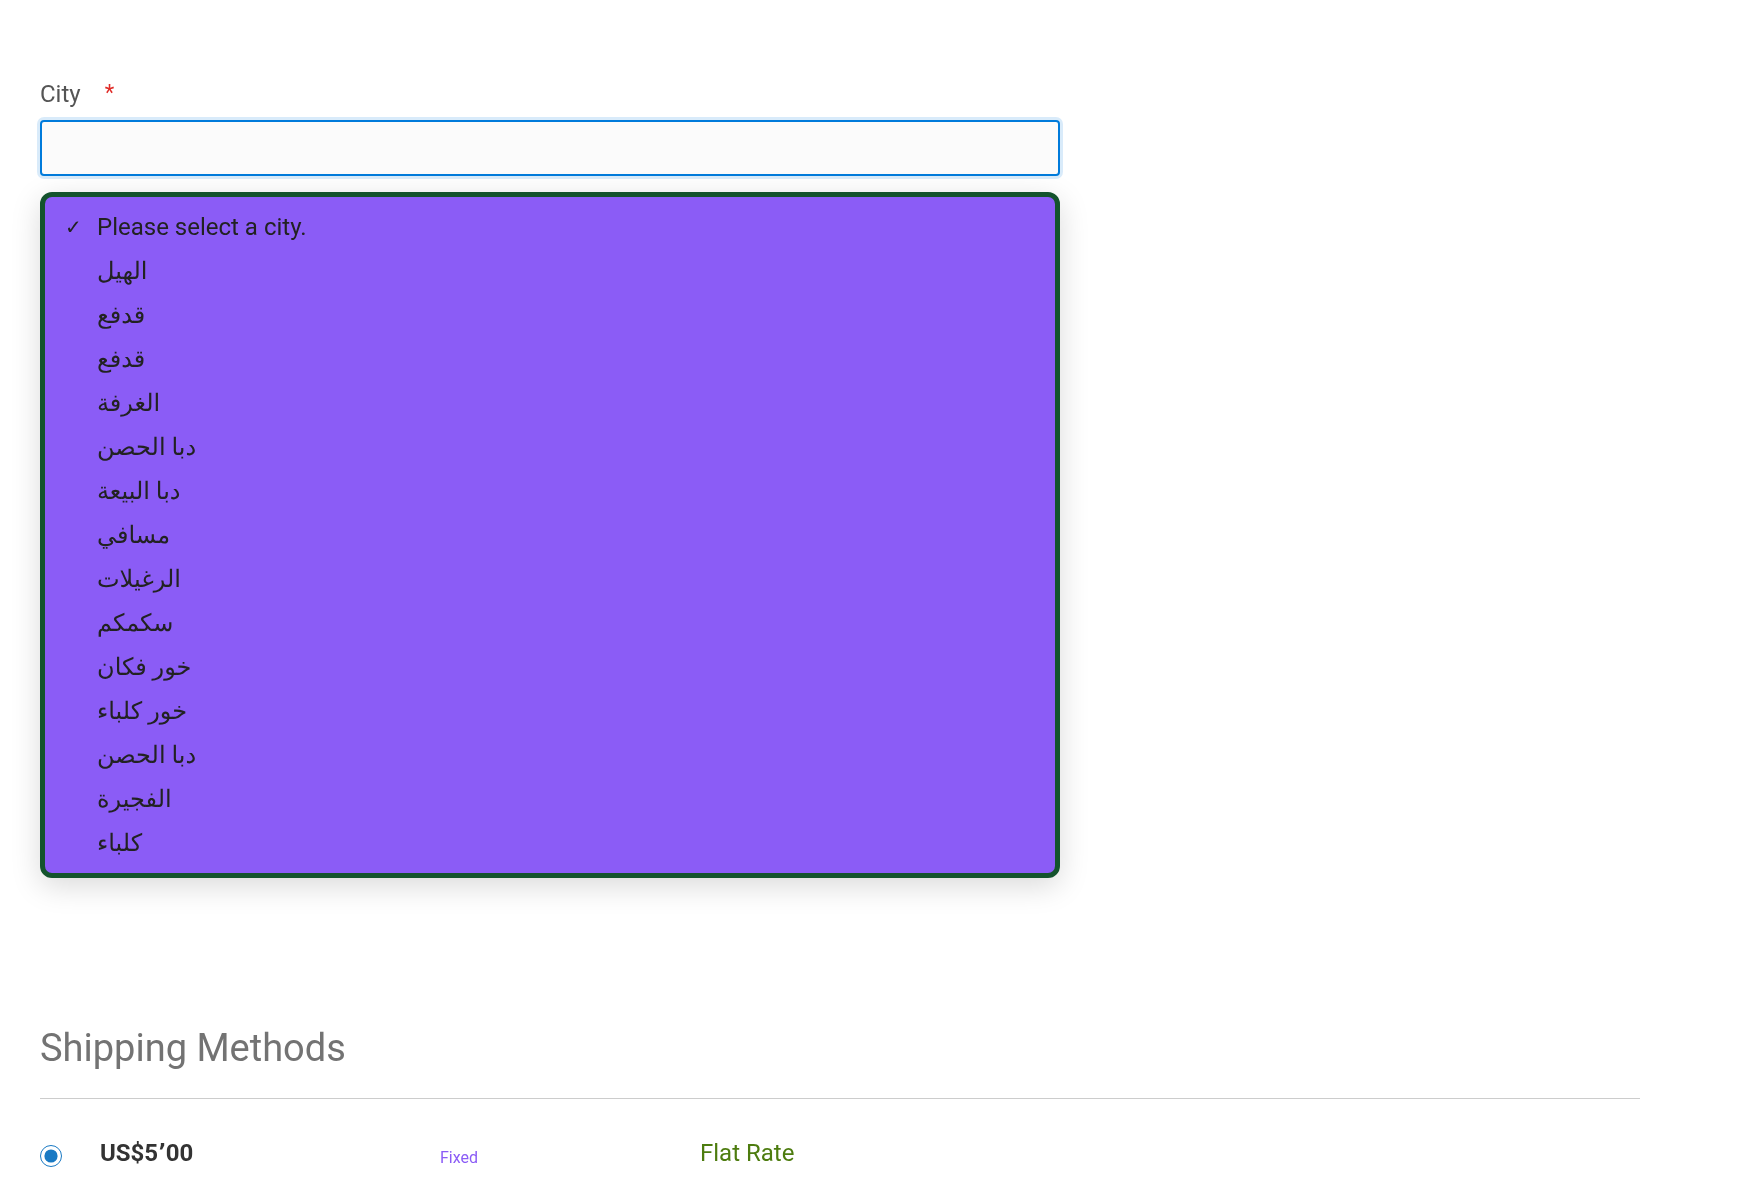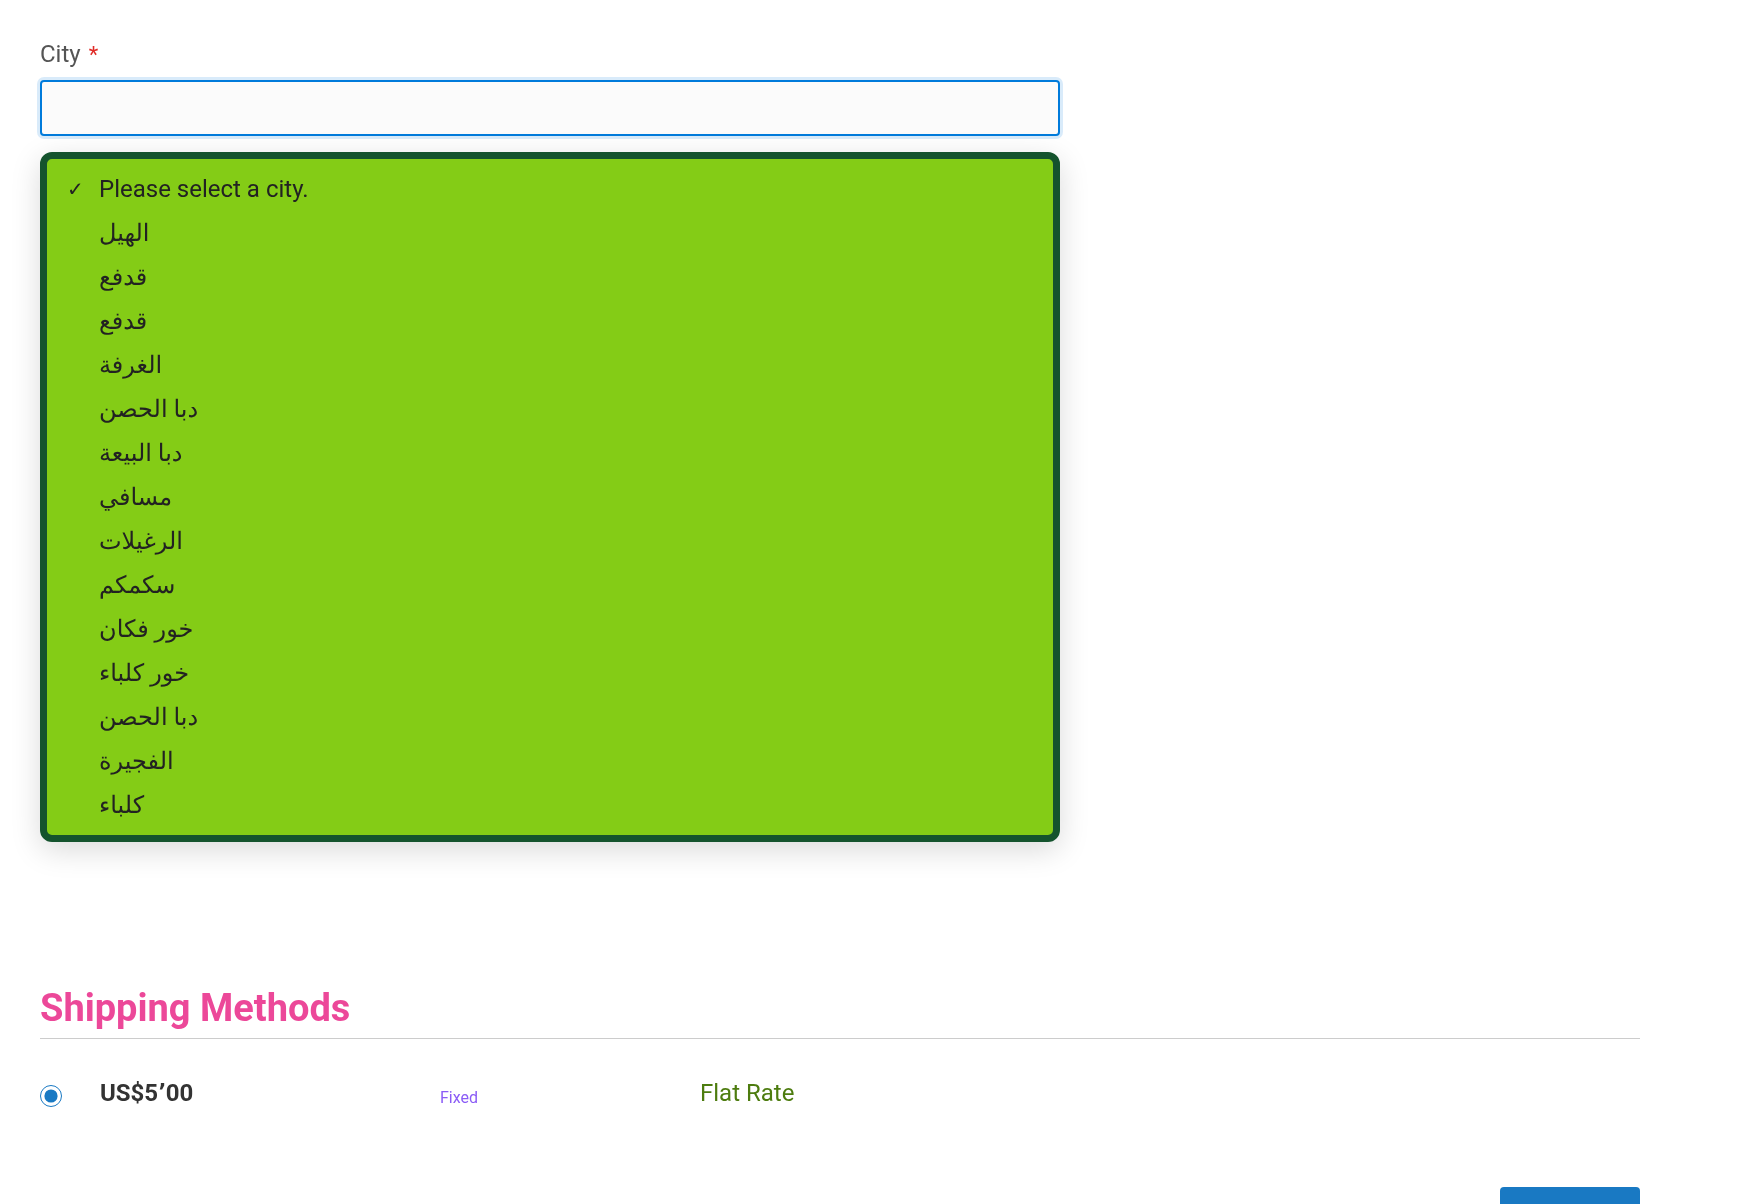--- a/index.html
+++ b/index.html
@@ -19,22 +19,23 @@
     .form-container {
       max-width: 1600px;
       position: relative;
     }
     
     .field-label {
       font-size: 24px;
       color: #555;
       margin-bottom: 12px;
       display: flex;
-      align-items: center;
-      gap: 8px;
+      align-items: flex-start;
+      gap: 24px;
+      margin-top: 40px;
     }
     
     .field-label .asterisk {
       color: #e02b27;
       font-size: 22px;
     }
     
     .field-wrapper {
       position: relative;
       width: 1020px;
@@ -49,22 +50,22 @@
       box-shadow: 0 0 0 3px rgba(0, 123, 219, 0.15);
       font-size: 22px;
       padding: 0 16px;
     }
     
     .dropdown-panel {
       position: absolute;
       top: 72px;
       left: 0;
       width: 100%;
-      background: #84cc16;
-      border: 7px solid #14532d;
+      background: #8b5cf6;
+      border: 5px solid #14532d;
       border-radius: 12px;
       box-shadow: 0 8px 30px rgba(0, 0, 0, 0.15);
       padding: 8px 0;
       z-index: 100;
     }
     
     .dropdown-option {
       padding: 4px 18px 4px 52px;
       font-size: 24px;
       color: #222;
@@ -82,23 +83,23 @@
       transform: translateY(-50%);
       font-size: 20px;
     }
     
     .shipping-section {
       margin-top: 850px;
     }
     
     .shipping-heading {
       font-size: 38px;
-      font-weight: 700;
-      color: #ec4899;
-      margin-bottom: 8px;
+      font-weight: 400;
+      color: #737373;
+      margin-bottom: 28px;
     }
     
     .shipping-divider {
       border: none;
       border-top: 1px solid #ccc;
       margin-bottom: 40px;
     }
     
     .shipping-row {
       display: flex;

